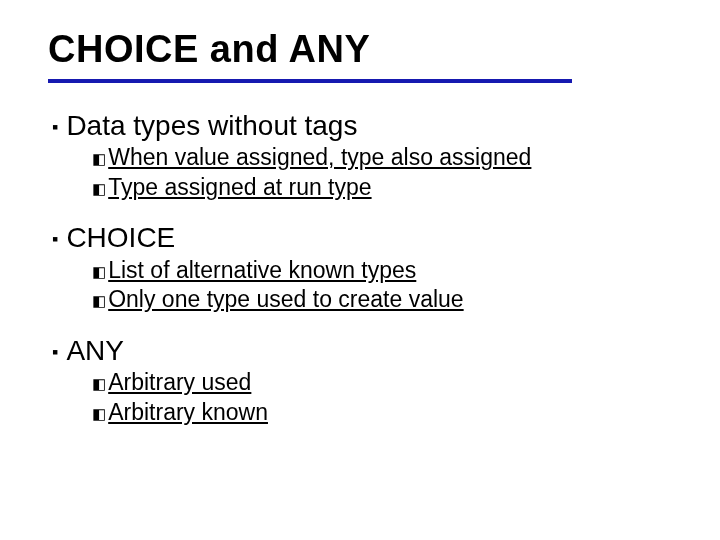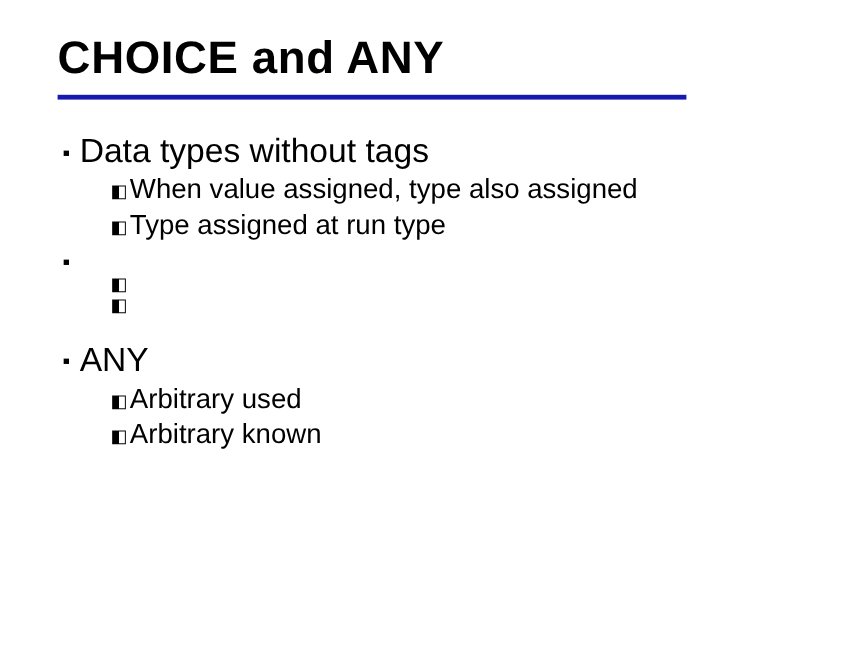--- a/index.html
+++ b/index.html
@@ -66,20 +66,21 @@
     font-family: "Zapf Dingbats", "Wingdings", sans-serif;
     font-size: 15px;
     color: #000;
     margin-right: 2px;
     line-height: 1;
     position: relative;
     top: -1px;
   }
   .lvl2 .text {
     line-height: 1.2;
+    text-decoration: underline;
   }
 </style>
 </head>
 <body>
 
 <div class="slide">
   <h1 class="title">CHOICE and ANY</h1>
   <div class="rule"></div>
 
   <div class="content">
@@ -94,27 +95,30 @@
         <span class="text">When value assigned, type also assigned</span>
       </div>
       <div class="lvl2">
         <span class="bullet">◧</span>
         <span class="text">Type assigned at run type</span>
       </div>
     </div>
 
     <div class="lvl1">
       <span class="bullet">▪</span>
+      <span class="text">CHOICE</span>
     </div>
     <div class="lvl2-group">
       <div class="lvl2">
         <span class="bullet">◧</span>
+        <span class="text">List of alternative known types</span>
       </div>
       <div class="lvl2">
         <span class="bullet">◧</span>
+        <span class="text">Only one type used to create value</span>
       </div>
     </div>
 
     <div class="lvl1">
       <span class="bullet">▪</span>
       <span class="text">ANY</span>
     </div>
     <div class="lvl2-group">
       <div class="lvl2">
         <span class="bullet">◧</span>

